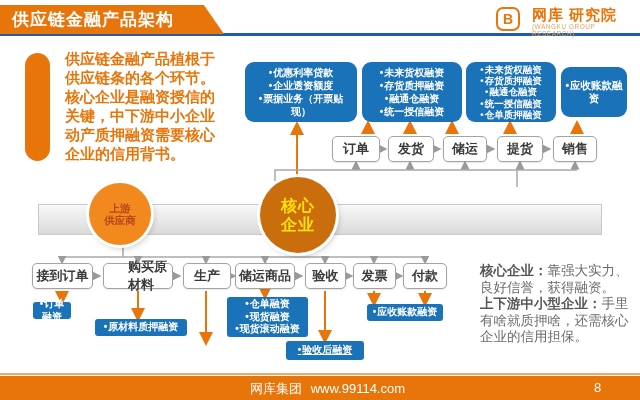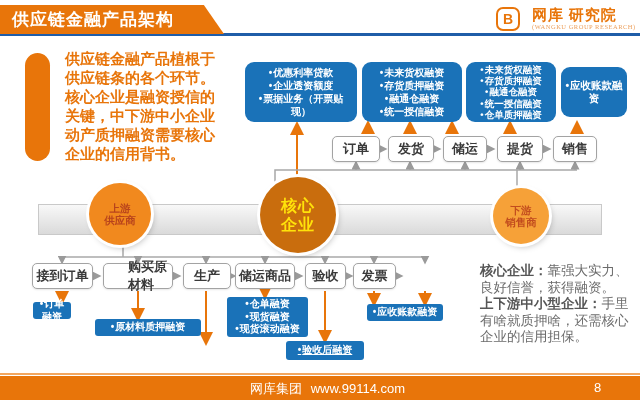--- a/index.html
+++ b/index.html
@@ -9,21 +9,21 @@
 
   
   .banner { left:0; top:5px; width:224px; height:29px; background:#e8750a;
             clip-path:polygon(0 0,91% 0,100% 100%,0 100%); z-index:7;
             display:flex; align-items:center; }
   .banner .title { color:#fff; font-size:17px; font-weight:bold; letter-spacing:1px; padding-left:12px; }
   .blue-rule { left:0; top:33px; width:640px; height:3px; background:#1f5da8; }
   .logo { left:496px; top:7px; display:flex; align-items:flex-start; z-index:7; }
   .logo-box { width:24px; height:24px; border:2.5px solid #e8750a; border-radius:7px;
               color:#e8750a; font-weight:bold; font-size:14px; display:flex; align-items:center; justify-content:center; }
-  .logo-txt { margin-left:12px;font-family:Liberation Serif, serif; }
+  .logo-txt { margin-left:12px; }
   .logo-brand { color:#e8750a; font-size:15px; font-weight:bold; letter-spacing:1px; line-height:16px; }
   .logo-sub { color:#eda15e; font-size:6.5px; letter-spacing:.5px; }
 
   
   .intro-bar { left:25px; top:53px; width:25px; height:108px; background:#e8750a; border-radius:13px; }
   .intro-text { left:65px; top:49px; width:162px; font-size:15px; font-weight:bold; color:#e8750a; line-height:19px; }
 
   
   .bluebox { background:#1a72b8; border-radius:9px; color:#fff; font-weight:bold;
              display:flex; flex-direction:column; justify-content:center; align-items:center;
@@ -113,36 +113,33 @@
 
   <div class="abs band"></div>
   <div class="abs circle c-up">
     <span>上游</span>
     <span>供应商</span>
   </div>
   <div class="abs circle c-core">
     <span>核心</span>
     <span>企业</span>
   </div>
-  <div class="abs circle c-down">
-    <span>下游</span>
-    <span>销售商</span>
-  </div>
 
   <div class="abs flowbox" style="left:32px;top:263px;width:61px;height:26px;">接到订单</div>
   <div class="abs flowbox" style="left:103px;top:263px;width:70px;height:26px;padding-left:24px;">购买原材料</div>
   <div class="abs flowbox" style="left:183px;top:263px;width:48px;height:26px;">生产</div>
   <div class="abs flowbox" style="left:235px;top:263px;width:60px;height:26px;">储运商品</div>
   <div class="abs flowbox" style="left:305px;top:263px;width:41px;height:26px;">验收</div>
   <div class="abs flowbox" style="left:353px;top:263px;width:43px;height:26px;">发票</div>
+  <div class="abs flowbox" style="left:403px;top:263px;width:44px;height:26px;">付款</div>
 
   <div class="abs bluelabel" style="left:33px;top:302px;width:38px;height:17px;">
     <span class="bullet">订单融资</span>
   </div>
-  <div class="abs bluelabel" style="left:95px;top:319px;width:106px;height:17px;">
+  <div class="abs bluelabel" style="left:95px;top:319px;width:92px;height:17px;">
     <span class="bullet">原材料质押融资</span>
   </div>
   <div class="abs bluelabel" style="left:227px;top:297px;width:81px;height:40px;">
     <span class="bullet">仓单融资</span>
     <span class="bullet">现货融资</span>
     <span class="bullet">现货滚动融资</span>
   </div>
   <div class="abs bluelabel" style="left:286px;top:341px;width:78px;height:19px;text-decoration:underline;">
     <span class="bullet">验收后融资</span>
   </div>

